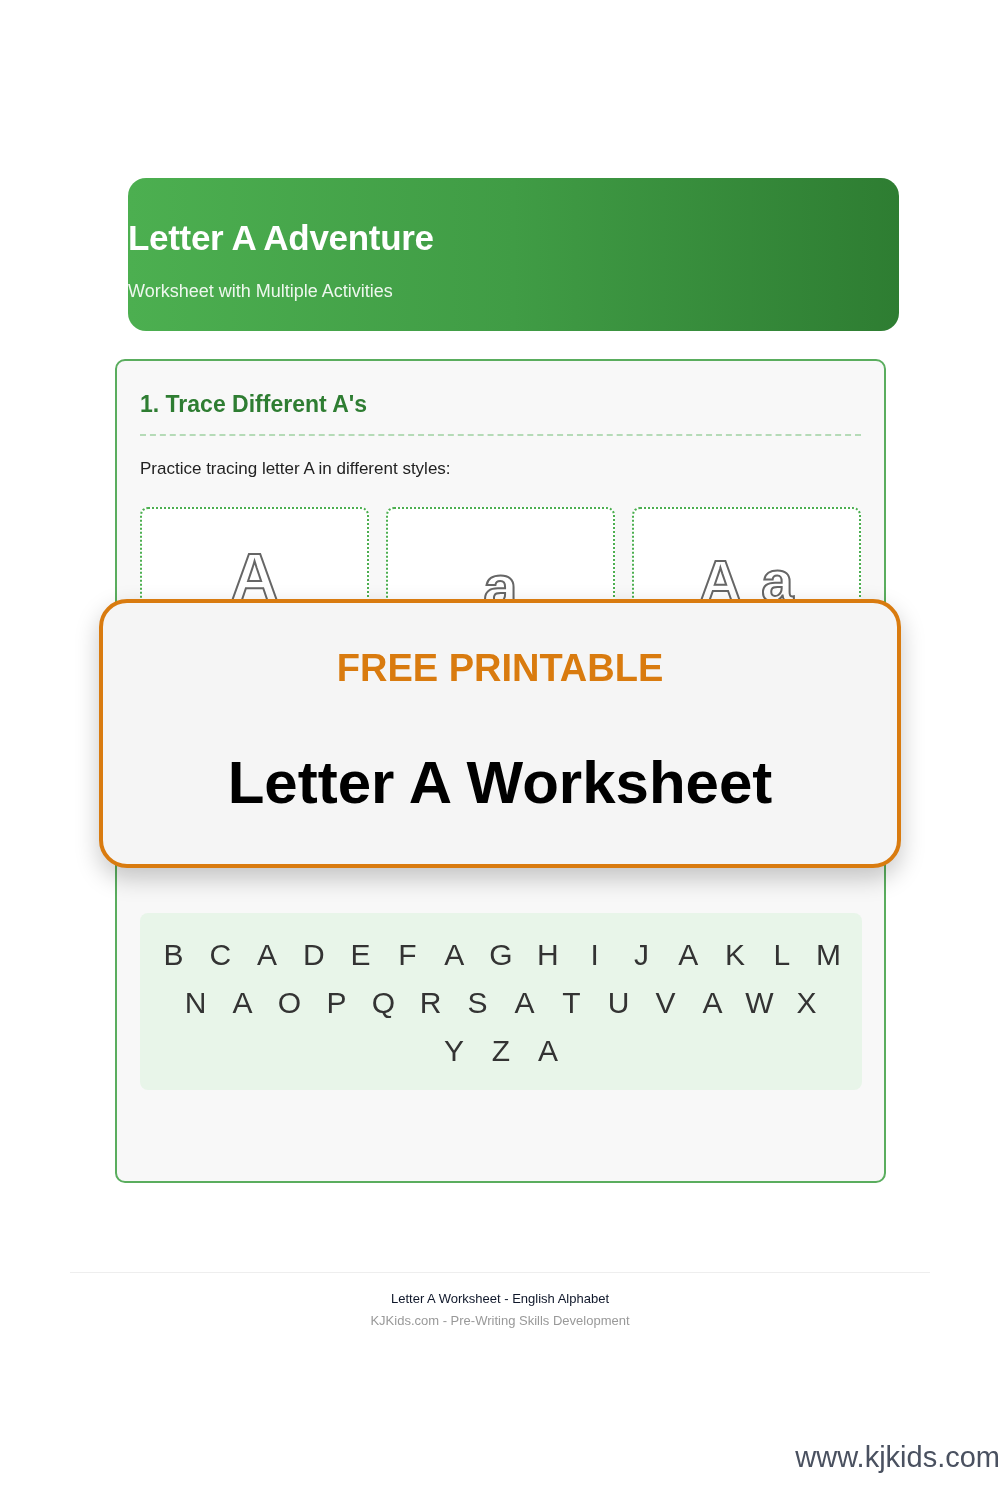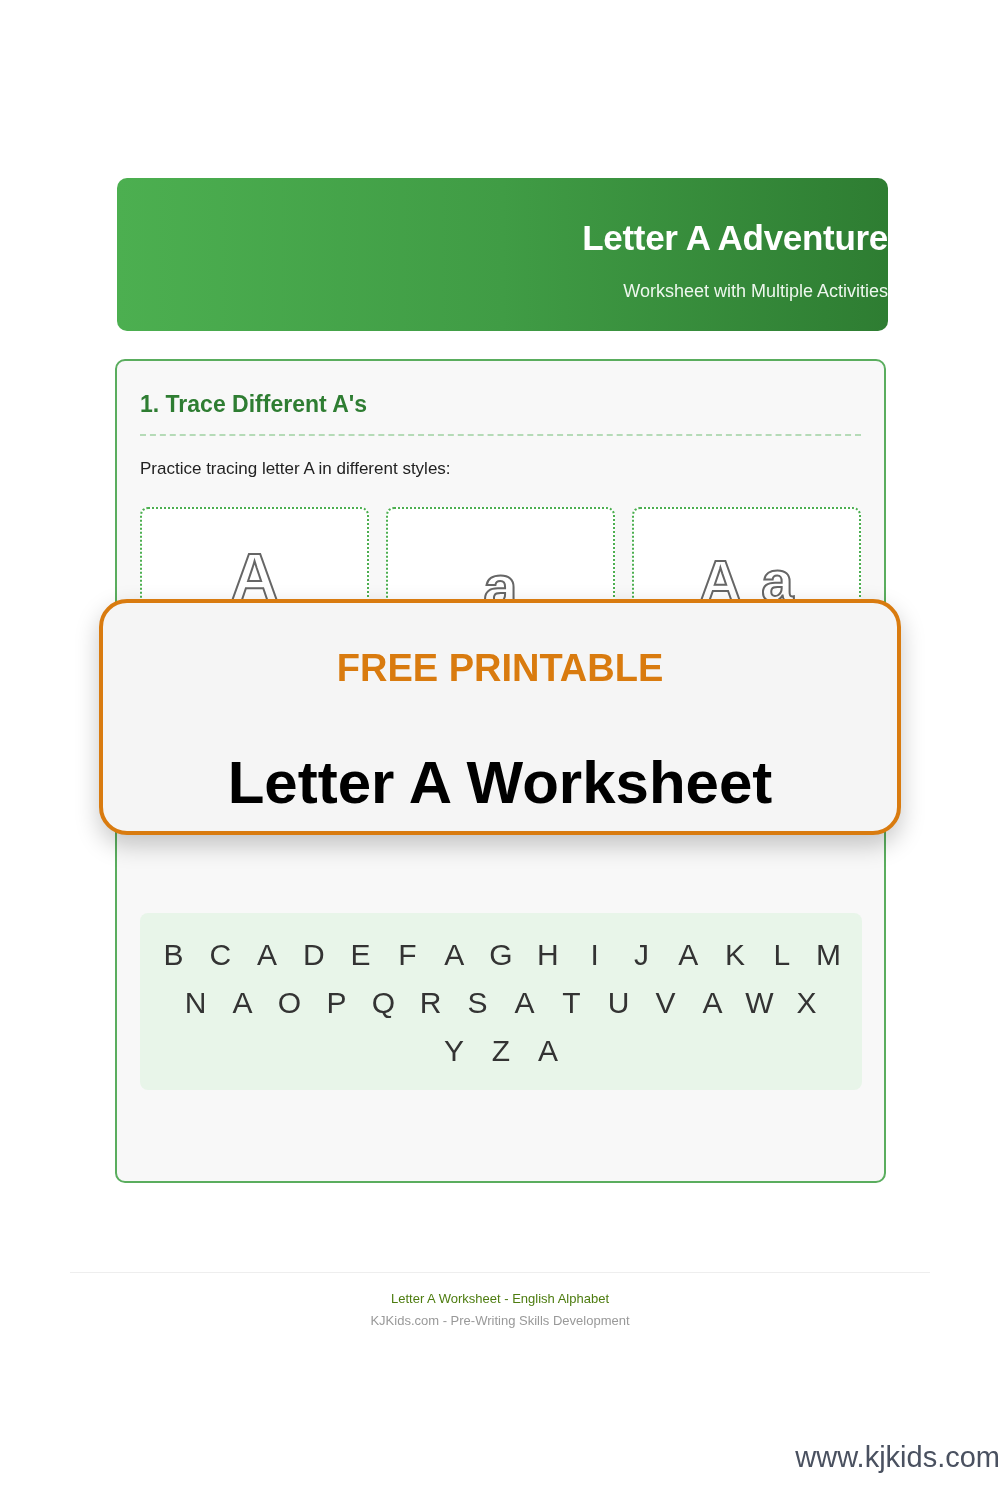--- a/index.html
+++ b/index.html
@@ -1,23 +1,23 @@
 <!DOCTYPE html>
 <html><head>
   <meta charset="utf-8">
   <style>
     * { box-sizing: border-box; margin: 0; padding: 0; }
     html, body { width: 1000px; height: 1500px; background: #ffffff; overflow: hidden; }
     body { position: relative; font-family: "Liberation Sans", sans-serif; color: #222; }
 
     .header {
-      position: absolute; left: 117px; top: 178px; width: 771px; height: 153px;
-      border-radius: 10px;
+      position: absolute; left: 128px; top: 178px; width: 771px; height: 153px;
+      border-radius: 18px;
       background: linear-gradient(90deg, #4caf50 0%, #409c45 50%, #2e7d32 100%);
-      color: #fff; text-align: right;
+      color: #fff; text-align: left;
     }
     .header .title { position: absolute; left: 0; right: 0; top: 40px; font-size: 35px; font-weight: bold; letter-spacing: -0.3px; }
     .header .sub { position: absolute; left: 0; right: 0; top: 103px; font-size: 18px; color: #eef7ee; }
 
     .section {
       position: absolute; left: 115px; top: 359px; width: 771px; height: 824px;
       border: 2px solid #5aad5e; border-radius: 10px; background: #f8f8f8;
     }
     .section .sec-title { position: absolute; left: 23px; top: 30px; font-size: 23px; font-weight: bold; color: #2e7d32; }
     .section .divider { position: absolute; left: 23px; right: 23px; top: 73px; border-top: 2px dashed #b5dbb7; }
@@ -37,31 +37,31 @@
       position: absolute; left: 23px; top: 552px; width: 722px; height: 177px;
       background: #e8f5e9; border-radius: 8px;
       padding: 18px 10px 0 10px; text-align: center;
     }
     .search-grid .row { display: flex; justify-content: center; height: 48px; }
     .search-grid .letter { width: 47px; font-size: 30px; color: #333; text-align: center; line-height: 48px; }
     .question { position: absolute; left: 0; right: 0; top: 756px; text-align: center; font-size: 17px; color: #222; }
     .question .blank { display: inline-block; width: 62px; border-bottom: 1px solid #222; height: 16px; vertical-align: baseline; margin-left: 4px; }
 
     .overlay {
-      position: absolute; left: 99px; top: 599px; width: 802px; height: 236px;
+      position: absolute; left: 99px; top: 599px; width: 802px; height: 269px;
       border: 4px solid #d97b0f; border-radius: 28px; background: #f5f5f5;
       box-shadow: 0 10px 25px rgba(0,0,0,0.22);
       text-align: center;
     }
     .overlay .kicker { position: absolute; left: 0; right: 0; top: 44px; font-size: 38px; font-weight: bold; color: #d97b0f; }
     .overlay .big { position: absolute; left: 0; right: 0; top: 145px; font-size: 60px; font-weight: bold; color: #000; }
 
     .footer-rule { position: absolute; left: 70px; right: 70px; top: 1272px; border-top: 1px solid #eeeeee; }
     .footer { position: absolute; left: 0; right: 0; top: 1288px; text-align: center; font-size: 13px; line-height: 22px; }
-    .footer .l1 { color: #4d7c0f; }
+    .footer .l1 { color: #0f172a; }
     .footer .l2 { color: #444; }
     .footer .l3 { color: #999; }
     .url { position: absolute; left: 0; right: 0; top: 1441px; text-align: right; font-size: 29px; color: #4a5160; }
   </style>
 </head>
 <body>
 
 <div class="header">
   <div class="title">Letter A Adventure</div>
   <div class="sub">Worksheet with Multiple Activities</div>

